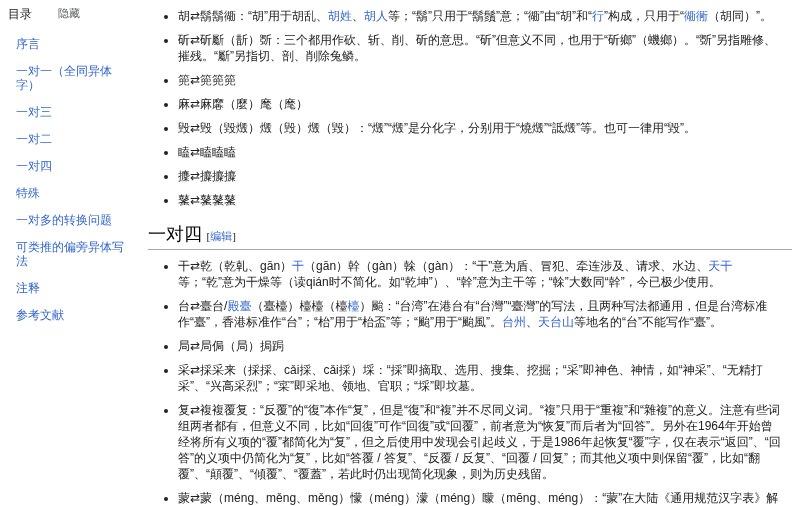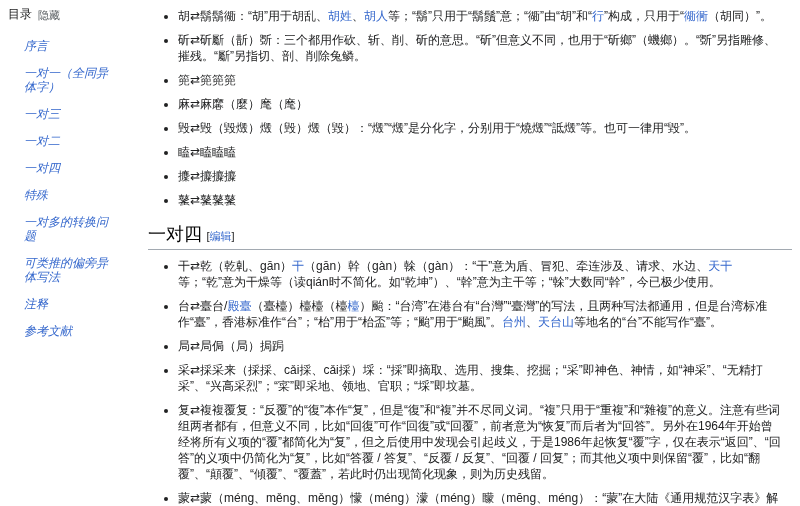--- a/index.html
+++ b/index.html
@@ -22,38 +22,37 @@
   }
   
   .sidebar {
     width: 140px;
     flex: 0 0 140px;
     padding: 4px 6px 0 6px;
     box-sizing: border-box;
   }
   .toc-header {
     display: flex;
-    align-items: flex-end;
-    gap: 6px;
+    align-items: flex-start;
+    gap: 26px;
     margin: 2px 0 14px 2px;
   }
   .toc-title {
     font-size: 12px;
     color: #202122;
   }
   .toc-collapse {
     font-size: 11px;
     color: #54595d;
     cursor: pointer;
   }
   .toc-list {
     list-style: none;
-    margin: 16px;
+    margin: 8px;
     padding: 0;
-    font-style: italic;
   }
   .toc-list li {
     margin: 0 0 13px 2px;
     line-height: 14px;
   }
   .toc-link {
     color: #3366cc;
     text-decoration: none;
     font-size: 12px;
     cursor: pointer;
@@ -89,21 +88,21 @@
     font-family: "Liberation Serif", serif;
     font-size: 18px;
     font-weight: normal;
     margin: 14px 0 2px 0;
     padding: 0 0 3px 0;
     border-bottom: 1px solid #a2a9b1;
     color: #000;
   }
   .edit-link {
     font-size: 11px;
-    font-family: Liberation Sans, sans-serif;
+    font-family: Liberation Serif, serif;
     color: #202122;
     white-space: nowrap;
   }
   .edit-link .br { color: #202122; }
   .edit-link a { color: #3366cc; text-decoration: none; cursor: pointer; }
 </style>
 </head>
 <body>
 
 <div class="page">

